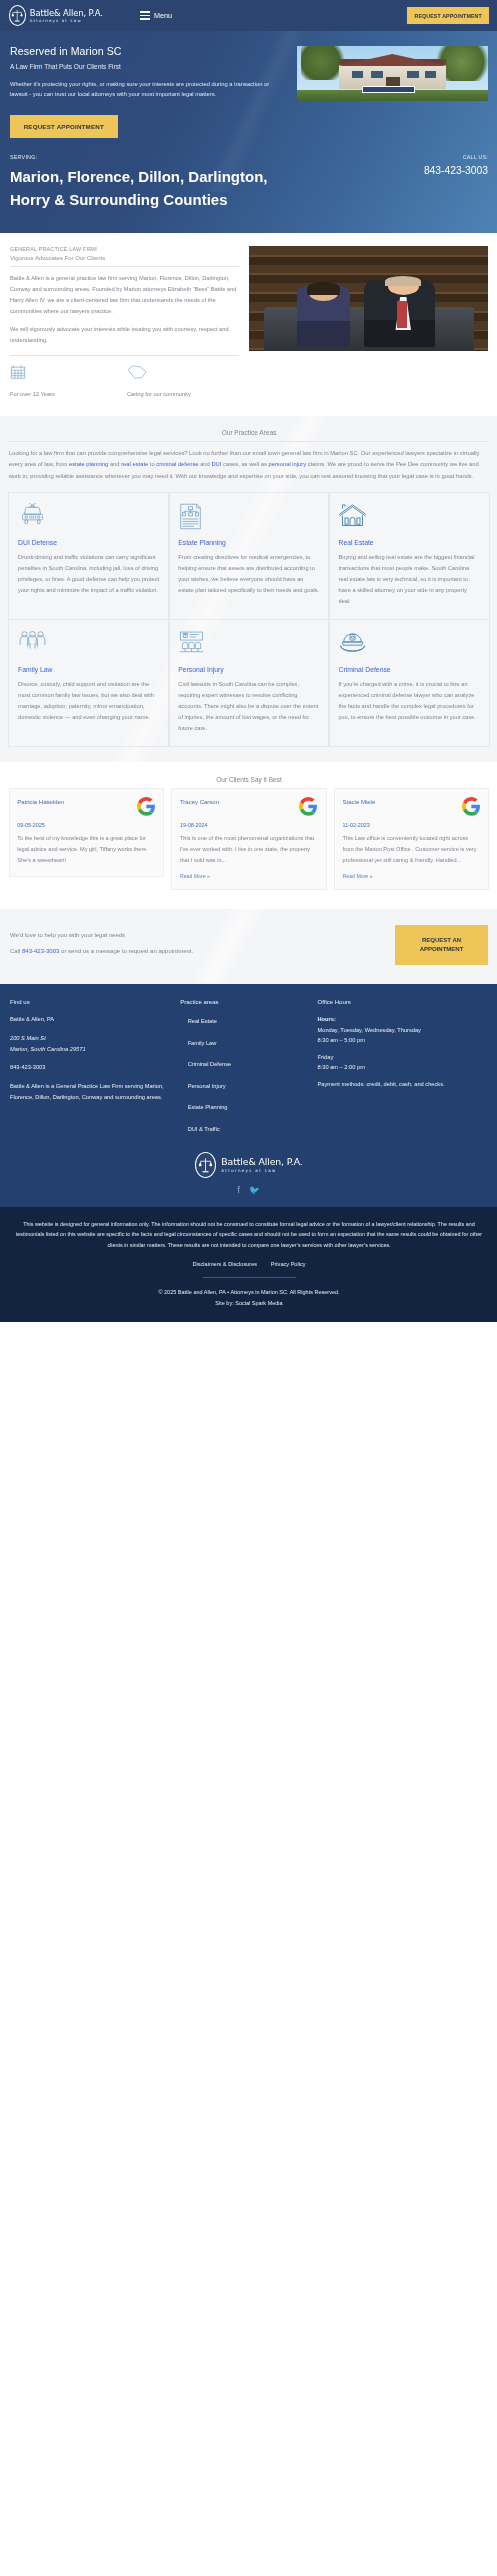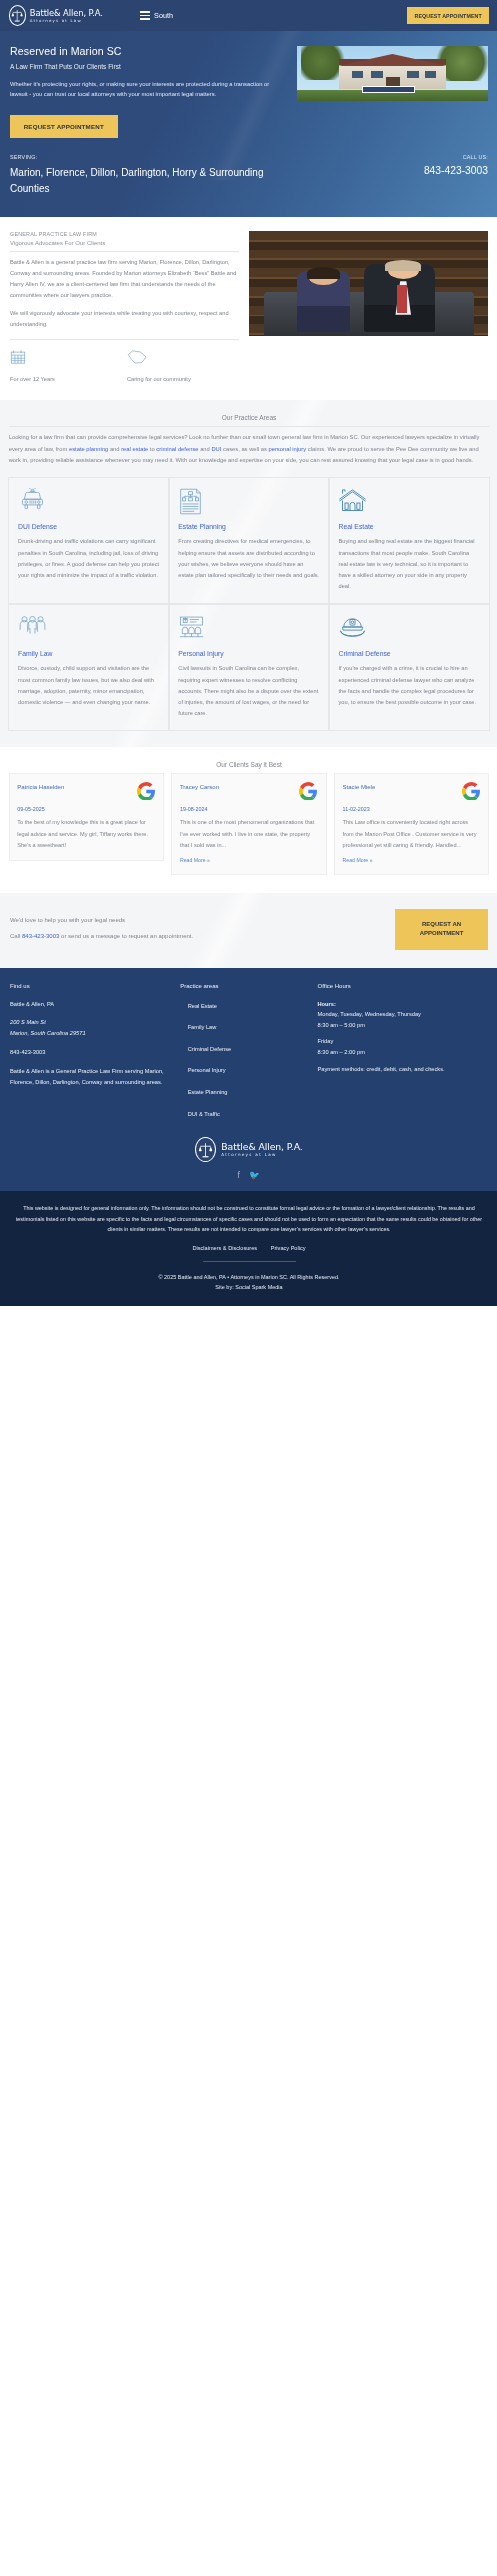--- a/index.html
+++ b/index.html
@@ -129,21 +129,21 @@
     font-family: "Liberation Sans", sans-serif;
   }
   .hero-bottom {
     display: flex; margin-top: 16px; align-items: flex-start;
   }
   .serving { width: 60%; }
   .serving-lbl, .call-lbl {
     color: #e2e9f1; font-size: 5.4px; letter-spacing: 0.2px; margin-bottom: 5.6px;
   }
   .serving-val {
-    color: #fff; font-size: 10px; line-height: 1.55; font-weight: normal;
+    color: #fff; font-size: 15px; line-height: 1.55; font-weight: bold;
   }
   .callus { margin-left: auto; text-align: right; }
   .call-lbl { text-align: right; }
   .call-num { color: #fff; font-size: 10.3px; }
 
   
   .gp {
     background: #fff;
     padding: 13.7px 10px 16px 10px;
     display: flex; gap: 10px;
@@ -294,21 +294,21 @@
       <span class="brand-sub" style="display:block">Attorneys at Law</span>
     </span>
   </a>
 
   <div class="menu-toggle">
     <span class="burger">
         <span></span>
         <span></span>
         <span></span>
       </span>
-    <span class="menu-label">South</span>
+    <span class="menu-label">Menu</span>
   </div>
 
   <button class="hdr-cta">REQUEST APPOINTMENT</button>
 </header>
 
 <section class="hero">
   <div class="hero-inner">
     <div class="hero-top">
       <div class="hero-copy">
         <h1 class="hero-title">Reserved in Marion SC</h1>

